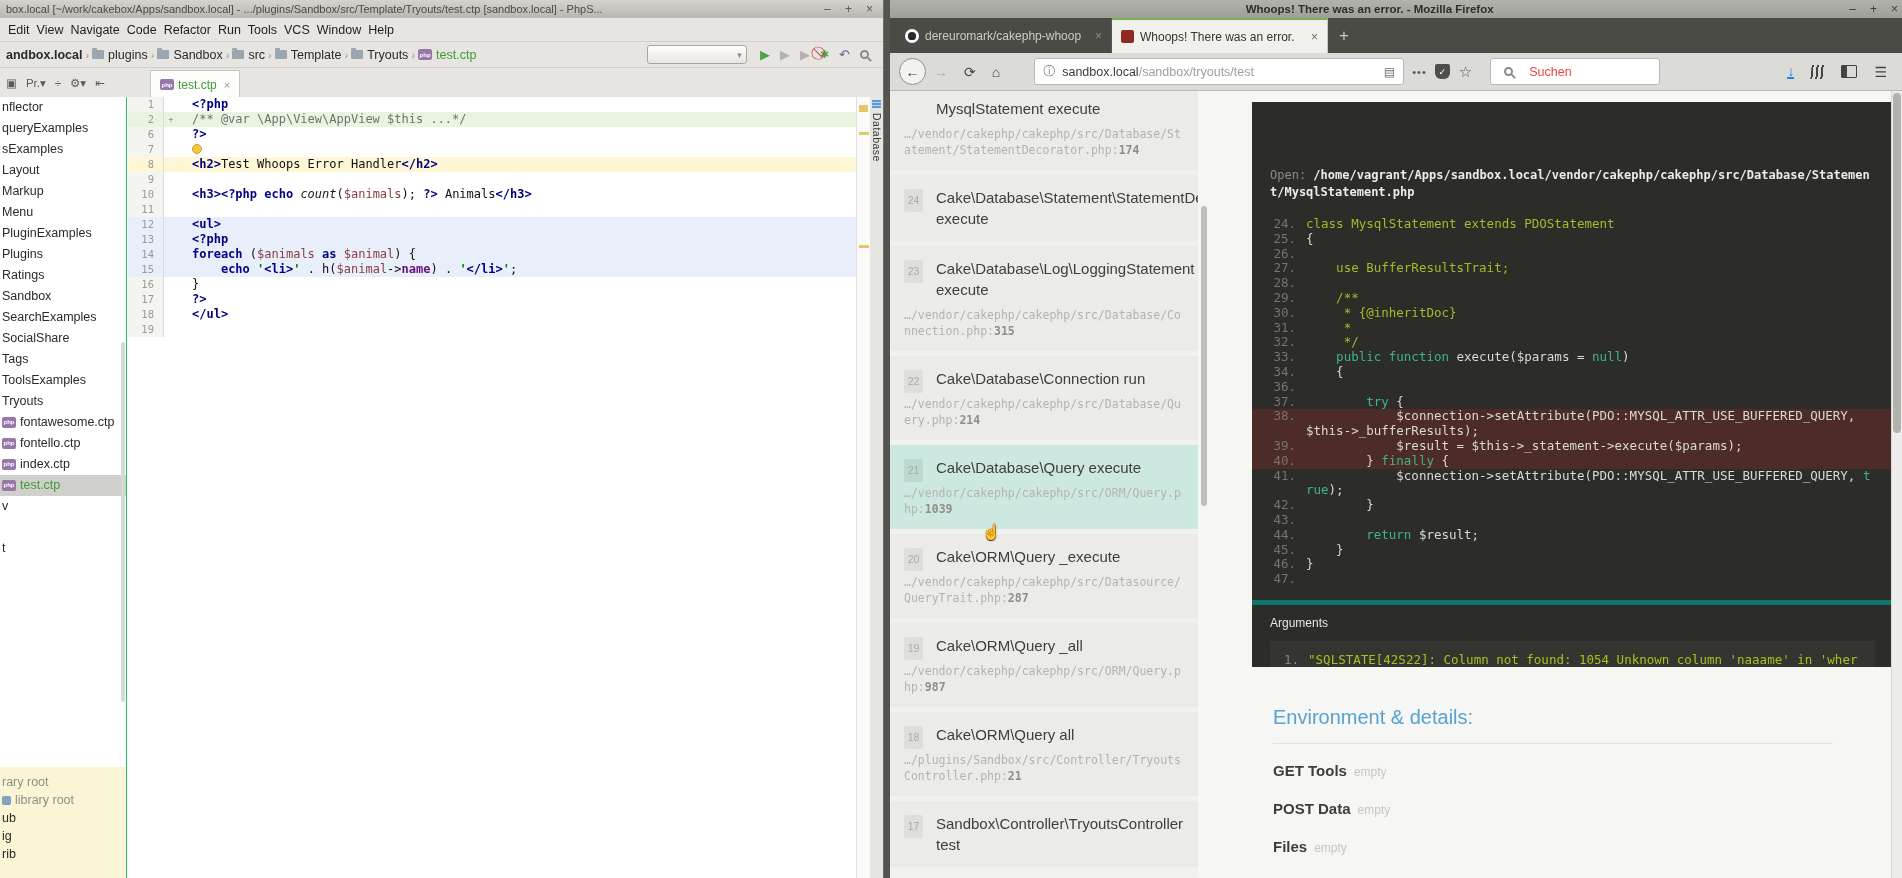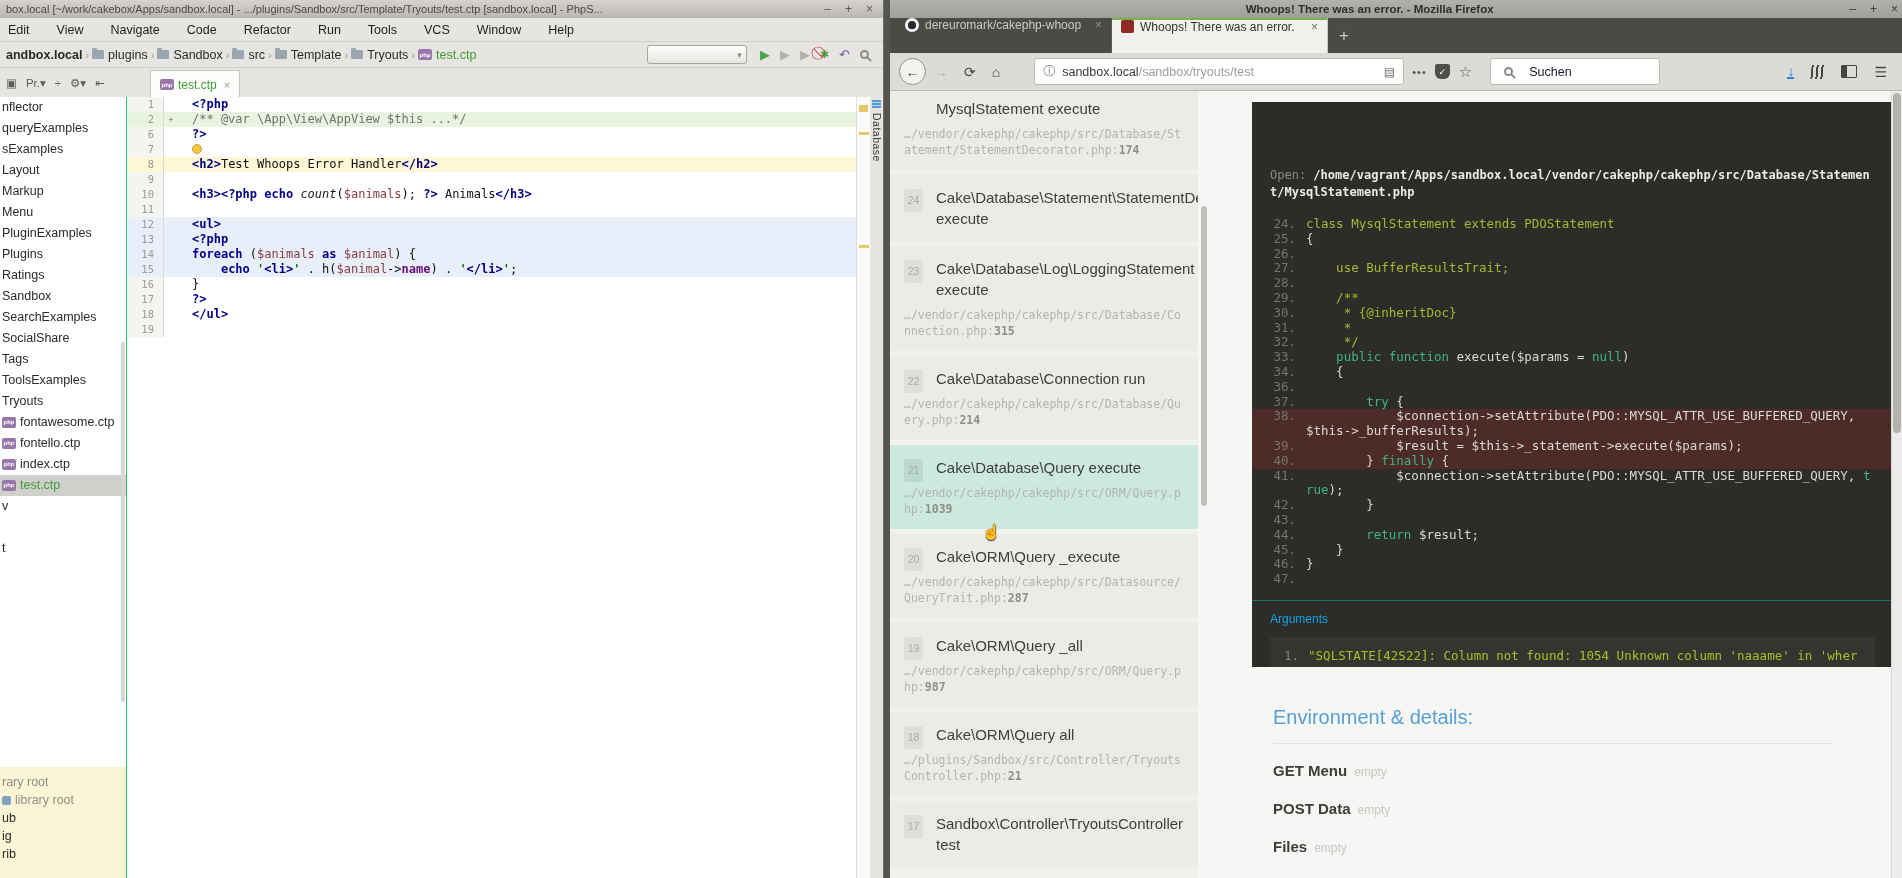--- a/index.html
+++ b/index.html
@@ -6,21 +6,21 @@
   html,body { width:1902px; height:878px; overflow:hidden; background:#55544f;
     font-family:"Liberation Sans", sans-serif; }
   .mono { font-family:"DejaVu Sans Mono", monospace; }
 
   
   #ide { position:absolute; left:0; top:0; width:884px; height:878px; background:#e7e5e2; border-right:1px solid #6e6e68; }
   .i-title { height:18px; background:linear-gradient(#d6d3cf,#bab7b3); display:flex; align-items:center;
     font-size:11px; color:#4a4a46; padding:0 6px; white-space:nowrap; overflow:hidden; }
   .i-title .ttl { flex:1; overflow:hidden; text-overflow:ellipsis; }
   .i-ctrls { display:flex; gap:14px; font-size:12px; color:#5a5a55; padding-right:4px; }
-  .i-menu { height:23px; background:#e7e5e2; display:flex; align-items:center; gap:27px; padding:0 8px;
+  .i-menu { height:23px; background:#e7e5e2; display:flex; align-items:center; gap:7px; padding:0 8px;
     font-size:12.5px; color:#1e1e1c; }
   .i-tool { height:26px; background:#e7e5e2; border-top:1px solid #d3d0cc; display:flex; align-items:center; padding:0 6px; font-size:12.5px; color:#2a2a27; }
   .crumb-sep { color:#9a9a94; margin:0 3px; font-size:11px; }
   .crumb { display:flex; align-items:center; }
   .crumb.root { font-weight:bold; }
   .crumb.php-file { color:#3f9c35; }
   .fold-ic { display:inline-block; width:12px; height:9px; background:#9aa7b0; border-radius:1px; position:relative; margin-right:4px; }
   .fold-ic::before { content:""; position:absolute; top:-2px; left:0; width:5px; height:2px; background:#9aa7b0; border-radius:1px 1px 0 0; }
   .php-badge { display:inline-flex; align-items:center; justify-content:center; width:14px; height:11px; background:#9876aa; color:#fff;
     font-size:6px; font-weight:bold; border-radius:2px; margin-right:4px; font-family:"Liberation Sans",sans-serif; }
@@ -71,21 +71,21 @@
   .db-bar { position:absolute; right:0; top:0; width:13px; bottom:0; background:#e7e5e2; }
   .db-btn { position:absolute; top:3px; left:0; width:13px; display:flex; flex-direction:column; align-items:center; }
   .db-ic { width:9px; height:8px; background:repeating-linear-gradient(#5b9bd5 0 2px,#bcd7f0 2px 3px); margin-bottom:5px; }
   .db-lbl { writing-mode:vertical-rl; font-size:10.5px; color:#3c3c38; letter-spacing:0.5px; }
 
   
   #ff { position:absolute; left:890px; top:0; width:1012px; height:878px; background:#fff; }
   .f-title { height:18px; background:linear-gradient(#b2b2ac,#9f9f99); display:flex; align-items:center; }
   .f-title .ttl { flex:1; text-align:center; font-size:11.5px; font-weight:bold; color:#2e2e2a; }
   .f-tabs { height:35px; background:#4b4b46; display:flex; padding-left:6px; }
-  .tab { width:216px; display:flex; align-items:flex-start; padding:0 9px; font-size:12px; color:#cbcbc6; border-right:1px solid #5a5a54; position:relative; }
+  .tab { width:216px; display:flex; align-items:center; padding:0 9px; font-size:12px; color:#cbcbc6; border-right:1px solid #5a5a54; position:relative; }
   .tab.active { background:#f0f0ed; color:#33332f; border-top:2px solid #79b24a; border-right:1px solid #c9c9c4; }
   .tab .t-lbl { overflow:hidden; white-space:nowrap; text-overflow:ellipsis; flex:1; margin:0 6px; }
   .tab .x { color:#90908a; font-size:12px; }
   .tab.active .x { color:#6c6c66; }
   .gh-ic { width:14px; height:14px; min-width:14px; background:#fbfbfb; border-radius:50%; position:relative; }
   .gh-ic::after { content:""; position:absolute; left:3px; top:3px; width:8px; height:8px; background:#24292e; border-radius:50% 50% 45% 45%; }
   .wh-ic { width:13px; height:13px; min-width:13px; background:#8f2a24; border-radius:2px; }
   .newtab { width:32px; display:flex; align-items:center; justify-content:center; color:#c9c9c4; font-size:17px; }
   .f-nav { height:38px; background:#dbdbd8; border-bottom:1px solid #b9b9b5; display:flex; align-items:center; padding:0 9px; }
   .back { width:27px; height:27px; min-width:27px; border-radius:50%; border:1px solid #8f8f8a; background:#f2f2ef;
@@ -94,21 +94,21 @@
   .nav-ic.disabled { color:#a9a9a3; }
   .urlbar { width:370px; height:27px; background:#fff; border:1px solid #b9b9b4; border-radius:3px; display:flex; align-items:center;
     padding:0 8px; margin-left:26px; font-size:12.5px; }
   .urlbar .info { color:#72726c; margin-right:7px; font-size:12px; }
   .urlbar .host { color:#3a3a36; } .urlbar .path { color:#9f9f99; }
   .urlbar .reader { margin-left:auto; color:#72726c; font-size:12px; }
   .dots { font-size:11px; letter-spacing:1px; color:#55554f; margin:0 8px; }
   .shield { width:15px; height:15px; background:#4f4f4a; border-radius:2px 2px 6px 6px; color:#fff; font-size:9px; display:flex; align-items:center; justify-content:center; margin-right:9px; }
   .star { font-size:15px; color:#5a5a54; margin-right:6px; }
   .searchbar { width:170px; height:27px; background:#fff; border:1px solid #b9b9b4; border-radius:3px; display:flex; align-items:center; padding:0 8px; margin-left:12px; }
-  .searchbar .ph { color:#0f172a; font-size:12.5px; margin-left:8px; }
+  .searchbar .ph { color:#ef4444; font-size:12.5px; margin-left:8px; }
   .f-right { margin-left:auto; display:flex; align-items:center; gap:17px; padding-right:6px; }
   .dl { color:#2d7fd8; font-weight:bold; font-size:14px; border-bottom:2px solid #2d7fd8; line-height:12px; }
   .libr { width:13px; height:14px; background:repeating-linear-gradient(90deg,#45453f 0 2px,transparent 2px 5px); transform:skewX(-6deg); }
   .sbar { width:16px; height:13px; border:1px solid #45453f; border-radius:1px; position:relative; }
   .sbar::after { content:""; position:absolute; left:0; top:0; bottom:0; width:5px; background:#45453f; }
   .burger { font-size:14px; color:#45453f; }
 
   .f-body { position:absolute; left:0; top:91px; right:0; bottom:0; background:#f6f6f4; overflow:hidden; }
   .frames { position:absolute; left:0; top:0; width:308px; bottom:0; background:#f1f1ee; overflow:hidden; }
   .frame { background:#ebebe8; margin-bottom:5px; padding:12px 14px; }
@@ -126,21 +126,21 @@
   .panel { position:absolute; left:362px; top:11px; width:641px; height:565px; background:#2c2c29;
     font-family:"DejaVu Sans Mono",monospace; color:#d8d8d2; padding-top:25px; overflow:hidden; }
   .open-line { padding:0 18px; font-size:12px; line-height:17px; color:#8b8b82; word-break:break-all;margin-top:40px; }
   .open-line .op { color:#ecece6; font-weight:bold; }
   .dk-lines { margin-top:16px; font-size:12.5px; line-height:14.8px; }
   .dk-row { display:flex; }
   .dk-row.hl { background:#4c2b28; }
   .dk-n { width:54px; min-width:54px; text-align:right; padding-right:10px; color:#75756c; }
   .dk-c { white-space:pre-wrap; word-break:break-all; flex:1; padding-right:16px; }
   .dY { color:#a9b72c; } .dK { color:#3eb489; } .dP { color:#dadad3; }
-  .args-lbl { border-top:1px solid #0f766e; margin-top:13px; padding:11px 18px 0; color:#0ea5e9; font-family:"Liberation Sans",sans-serif; font-size:12px; }
+  .args-lbl { border-top:5px solid #0f766e; margin-top:13px; padding:11px 18px 0; color:#e5e5e5; font-family:"Liberation Sans",sans-serif; font-size:12px; }
   .argbox { background:#343431; margin:11px 18px 0; padding:10px 14px; font-size:12.5px; line-height:17px; color:#a9c023; word-break:break-all; }
   .argbox .an { color:#85857c; margin-right:9px; }
 
   .env { position:absolute; left:383px; top:615px; width:560px; }
   .env-h { font-size:20px; color:#57a1d3; font-weight:normal; }
   .env hr { border:none; border-top:1px solid #e2e2e0; margin:14px 0 18px; }
   .env-row { margin-bottom:20px; }
   .env-row .k { font-size:15px; font-weight:bold; color:#3d3d39; }
   .env-row .v { font-size:12px; color:#c6c6c2; margin-left:7px; }
   .pg-scroll { position:absolute; right:0; top:0; width:11px; bottom:0; background:#ececea; border-left:1px solid #d8d8d5; }
@@ -607,21 +607,21 @@
       <div class="args-lbl">Arguments</div>
       <div class="argbox">
         <span class="an">1.</span><span>"SQLSTATE[42S22]: Column not found: 1054 Unknown column 'naaame' in 'where clause'"</span>
       </div>
 
     </div>
     <div class="env">
       <h2 class="env-h">Environment &amp; details:</h2>
       <hr>
       <div id="env-rows">
-          <div class="env-row"><span class="k">GET Menu</span><span class="v">empty</span></div>
+          <div class="env-row"><span class="k">GET Tools</span><span class="v">empty</span></div>
           <div class="env-row"><span class="k">POST Data</span><span class="v">empty</span></div>
           <div class="env-row"><span class="k">Files</span><span class="v">empty</span></div>
           <div class="env-row"><span class="k">Cookies</span></div>
         </div>
     </div>
     <div class="pg-scroll">
         <div class="pg-thumb"></div>
       </div>
   </div>
 </div>

